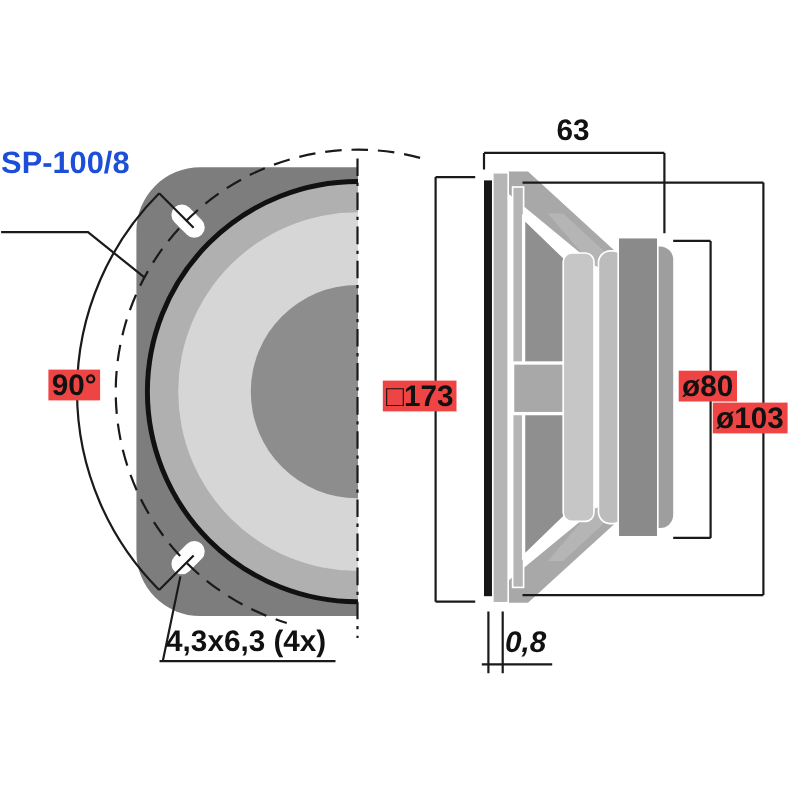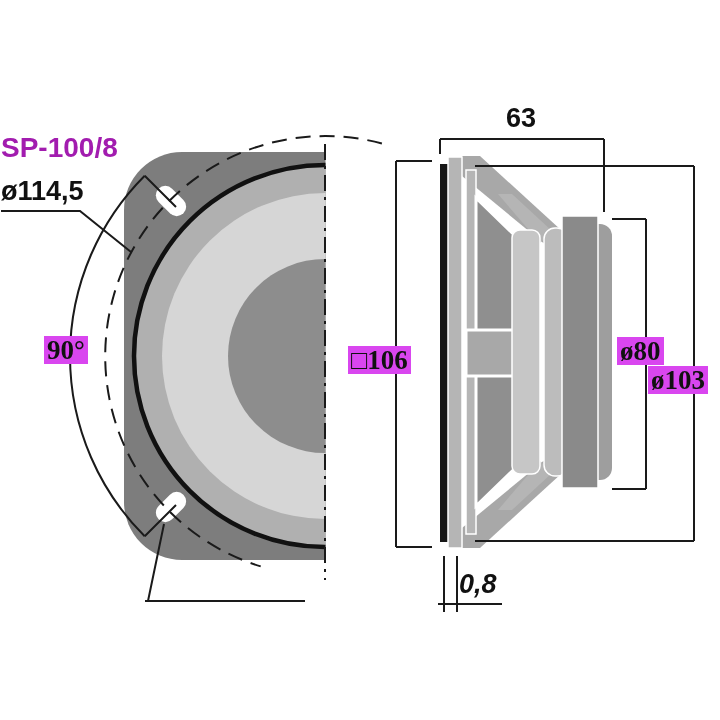--- a/index.html
+++ b/index.html
@@ -1,23 +1,23 @@
 <!DOCTYPE html>
 <html style="--line: #1a1a1a; --frame: #7d7d7d; --surround: #b0b0b0; --cone: #d6d6d6; --dust-cap: #8d8d8d; --gasket: #161616; --flange: #b5b5b5; --basket: #a8a8a8; --cone-section: #8f8f8f; --former: #c6c6c6; --spider: #bcbcbc; --rear-plate: #9e9e9e; --magnet: #8a8a8a;"><head>
 <meta charset="utf-8">
 <style>
   html,body{margin:0;padding:0;background:#fff;}
   .canvas{position:relative;width:720px;height:720px;background:#fff;overflow:hidden;
           font-family:"Liberation Sans","DejaVu Sans",sans-serif;}
   .canvas svg{position:absolute;left:0;top:0;}
   .dim-label{position:absolute;font-size:27px;font-weight:700;color:#111;
              line-height:1.05;white-space:nowrap;letter-spacing:0;}
-  .title-label{position:absolute;font-size:28px;font-weight:700;color:#a21caf;
+  .title-label{position:absolute;font-size:28px;font-weight:700;color:#1d4ed8;
                line-height:1.05;white-space:nowrap;text-align:center;}
-  .on-line{background:#d946ef;padding:0 3px;font-family:Liberation Serif, serif;}
+  .on-line{background:#ef4444;padding:0 3px;}
   
   .s-line{stroke:var(--line,#1a1a1a);stroke-width:2;fill:none;stroke-linecap:butt;}
   .s-arc{stroke:var(--line,#1a1a1a);stroke-width:2;fill:none;}
   .f-frame{fill:var(--frame,#7d7d7d);}
   .f-surround{fill:var(--surround,#b0b0b0);stroke:#111;stroke-width:4.5;}
   .f-cone{fill:var(--cone,#d6d6d6);}
   .f-cap{fill:var(--dust-cap,#8d8d8d);}
   .f-hole{fill:#fff;}
   .f-gasket{fill:var(--gasket,#161616);}
   .f-flange{fill:var(--flange,#b5b5b5);stroke:#fff;stroke-width:1.5;}
@@ -86,27 +86,27 @@
       <path class="s-line" d="M440,139 H604 M440,139 V154 M604,139 V212"></path>
       <path class="s-line" d="M396,161 V547 M396,161 H432 M396,547 H432"></path>
       <path class="s-line" d="M612,219 H646 M646,219 V489 M646,489 H612"></path>
       <path class="s-line" d="M475,166 H694 M694,166 V541 M694,541 H475"></path>
       <path class="s-line" d="M444,556 V612 M457,556 V612 M438,604 H502"></path>
     </g>
   </svg>
 
   <div class="title-label" style="left:1px;top:133px;">SP-100/8</div>
 
-  <div class="dim-label" style="left:1px;top:177px;">ø114,5</div>
 
   <div class="dim-label on-line" style="left:44px;top:336px;">90°</div>
 
+  <div class="dim-label" style="left:151px;top:569px;">4,3x6,3 (4x)</div>
 
   <div class="dim-label" style="left:506px;top:104px;">63</div>
 
-  <div class="dim-label on-line" style="left:348px;top:346px;">□106</div>
+  <div class="dim-label on-line" style="left:348px;top:346px;">□173</div>
 
   <div class="dim-label on-line" style="left:617px;top:337px;">ø80</div>
 
   <div class="dim-label on-line" style="left:648px;top:366px;">ø103</div>
 
   <div class="dim-label" style="left:459px;top:570px;font-style:italic;">0,8</div>
 </div>
 
 </body></html>

